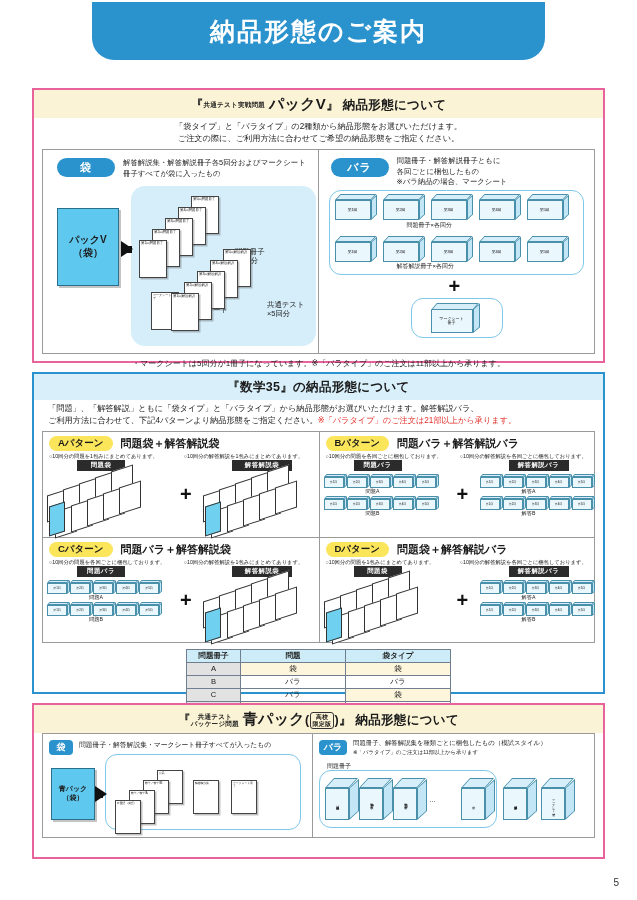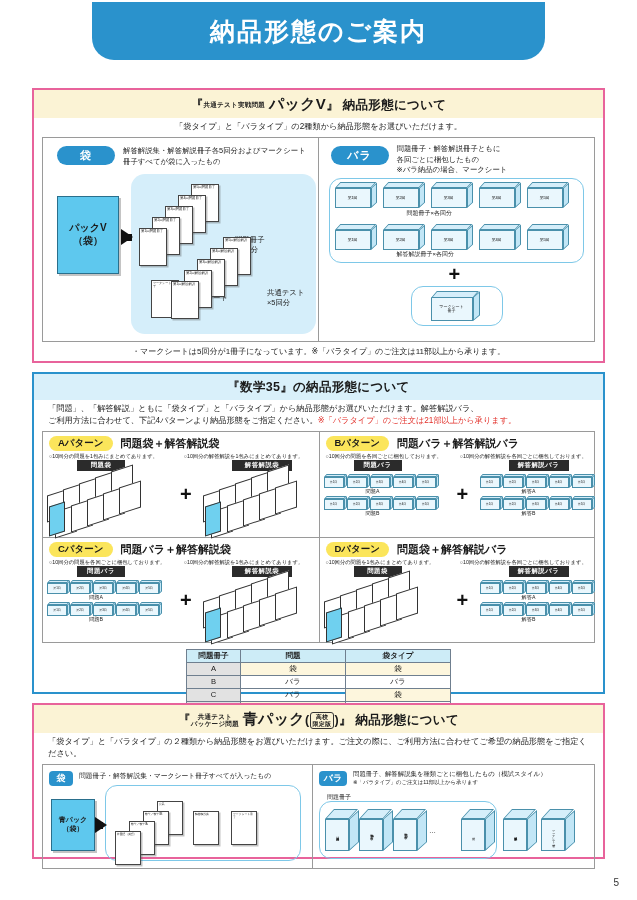--- a/index.html
+++ b/index.html
@@ -161,20 +161,21 @@
   </div>
 
   <div class="section" style="top:88px;height:275px;">
     <div class="sec-head">
       <span>『</span><span class="ruby" style="font-size:8px;"><span class="r1">共通テスト実戦問題</span></span>
       <span class="big">パックV</span><span>』</span>
       <span>納品形態について</span>
     </div>
     <div class="sec-sub">
       <div>「袋タイプ」と「バラタイプ」の2種類から納品形態をお選びいただけます。</div>
+      <div>ご注文の際に、ご利用方法に合わせてご希望の納品形態をご指定ください。</div>
     </div>
 
     <div class="s1-body">
 
       <div class="s1-col l">
         <div class="pill" style="position:absolute;left:14px;top:8px;width:58px;">袋</div>
         <div class="s1-note" style="position:absolute;left:80px;top:8px;width:195px;">
           <div>解答解説集・解答解説冊子各5回分およびマークシート</div>
           <div>冊子すべてが袋に入ったもの</div>
         </div>
@@ -721,21 +722,20 @@
       </table>
     </div>
   </div>
 
   <div class="section" style="top:703px;height:156px;">
     <div class="sec-head">
       <span>『</span><span class="ruby"><span class="r1">共通テスト</span><span class="r2">パッケージ問題</span></span>
       <span class="big">青パック</span>(<span class="boxed"><span>高校</span><br><span>限定版</span></span>)<span>』</span>
       <span>納品形態について</span>
     </div>
-    <div class="sec-sub left">「袋タイプ」と「バラタイプ」の２種類から納品形態をお選びいただけます。ご注文の際に、ご利用方法に合わせてご希望の納品形態をご指定ください。</div>
 
     <div class="s3-body">
 
       <div class="s3-col l">
         <div class="pill-s" style="position:absolute;left:6px;top:6px;width:24px;">袋</div>
         <div style="position:absolute;left:36px;top:6px;font-size:6.8px;">問題冊子・解答解説集・マークシート冊子すべてが入ったもの</div>
 
         <div class="blue-line" style="position:absolute;left:62px;top:20px;width:196px;height:76px;"></div>
 
         <div class="pack-cover" style="left:8px;top:34px;width:44px;height:52px;font-size:7px;">

